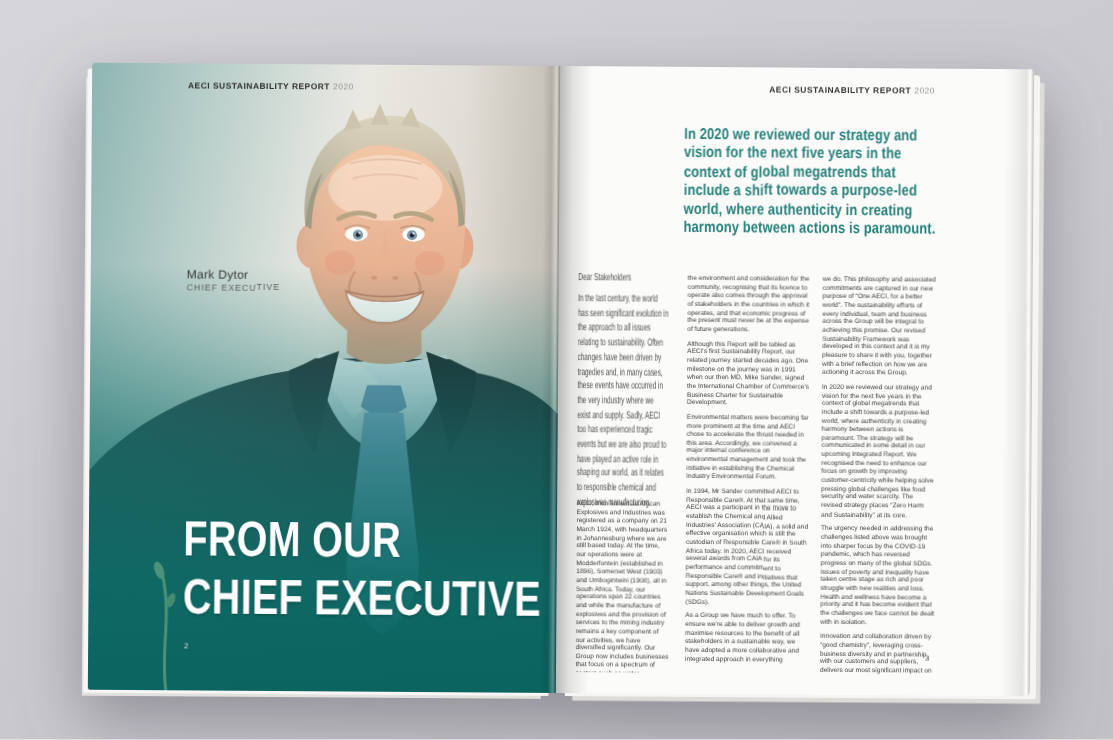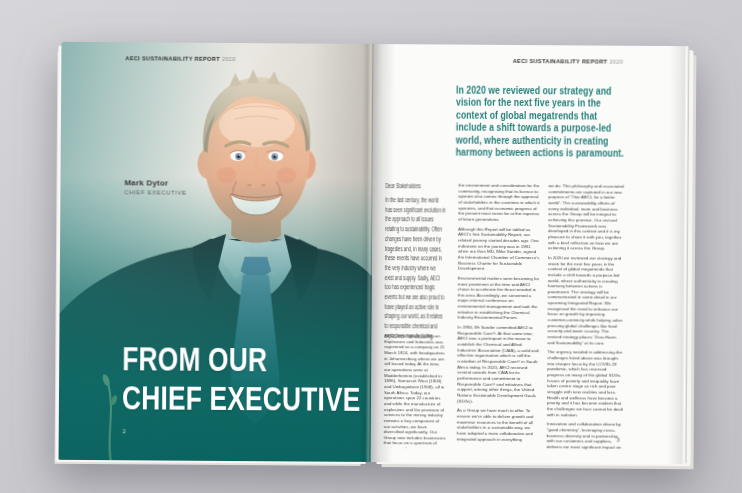--- a/index.html
+++ b/index.html
@@ -39,21 +39,21 @@
   .header-r{right:66px;text-align:right;color:#333;}
 
   
   .portrait-svg{position:absolute;left:0;top:0;z-index:1;display:block;}
   .teal-overlay{position:absolute;inset:0;z-index:3;
     background:
       linear-gradient(100deg,rgba(12,102,98,0.45) 0%,rgba(12,102,98,0.0) 48%),
       linear-gradient(to top,rgba(11,101,97,0.98) 0%,rgba(14,108,103,0.93) 18%,rgba(20,115,110,0.62) 40%,rgba(27,122,116,0.28) 55%,rgba(27,122,116,0) 68%);}
   .sprig{position:absolute;left:38px;bottom:0;z-index:4;opacity:0.55;}
   .name-block{position:absolute;left:64px;top:136px;z-index:12;}
-  .name-block .name{font-size:8px;font-weight:bold;color:#3a3a3a;letter-spacing:0.2px;}
+  .name-block .name{font-size:8px;font-weight:normal;color:#3a3a3a;letter-spacing:0.2px;}
   .name-block .role{font-size:5.8px;color:#5f5f5f;letter-spacing:0.7px;margin-top:2px;}
   .headline{position:absolute;left:63px;top:297px;z-index:12;color:#ffffff;
     font-weight:bold;font-size:33px;line-height:39px;letter-spacing:0.2px;white-space:nowrap;
     transform:scaleX(0.80);transform-origin:left top;
     text-shadow:0 1px 2px rgba(0,40,38,0.25);}
   .pagenum{position:absolute;z-index:12;font-size:5px;}
   .pagenum-l{left:64px;top:386px;color:rgba(255,255,255,0.85);}
   .pagenum-r{left:246px;top:391px;color:#4a4a4a;}
 
   

